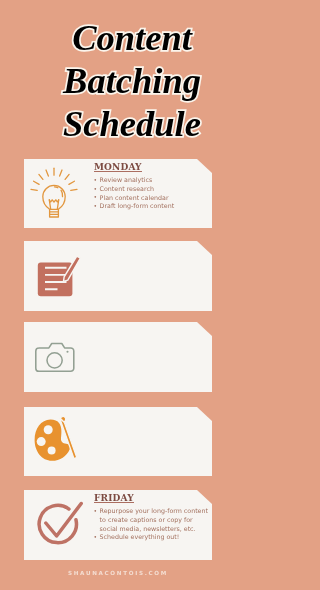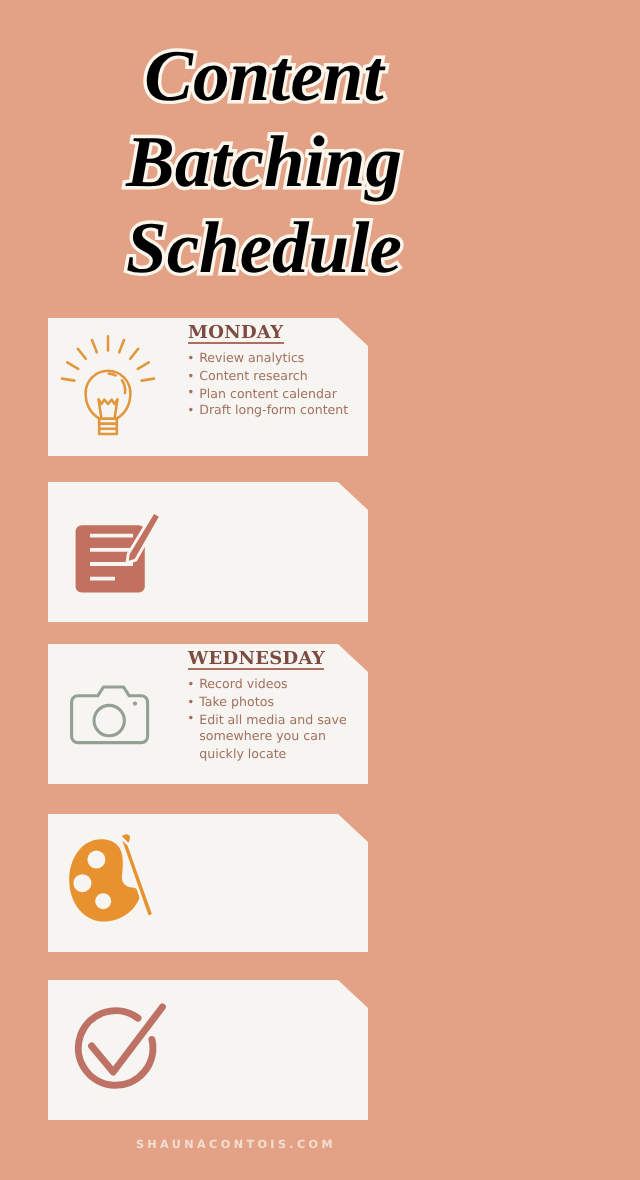--- a/index.html
+++ b/index.html
@@ -7,21 +7,21 @@
        font-family:"DejaVu Sans",sans-serif;}
   .page{position:relative;width:236px;height:590px;background:#e3a185;overflow:hidden;}
 
   
   .title{position:absolute;left:0;top:16px;width:236px;text-align:center;}
   .tline{font-family:Liberation Serif, serif;font-weight:bold;font-style:italic;
          color:#000000;line-height:43px;font-size:36.5px;
          -webkit-text-stroke:3.4px #fbf5ec;paint-order:stroke fill;padding-left:28px;}
 
   
-  .card{position:absolute;left:24px;width:160px;background:#f7f5f2;
+  .card{position:absolute;left:24px;width:188px;background:#f7f5f2;
         clip-path:polygon(0 0, calc(100% - 15px) 0, 100% 14px, 100% 100%, 0 100%);}
   .icon{position:absolute;}
   .icon svg{display:block;overflow:visible;}
   .body{position:absolute;left:69px;right:4px;top:0;bottom:0;}
   .day{font-family:"DejaVu Serif",serif;font-weight:bold;font-size:9.0px;
        line-height:7.2px;color:#7c4b42;letter-spacing:0.15px;display:inline-block;
        border-bottom:1.1px solid #ab6e61;padding-bottom:0px;
        position:absolute;left:1px;top:5.1px;white-space:nowrap;}
   ul{margin:0;padding:0;list-style:none;position:absolute;left:0;top:17.2px;right:0;}
   li{font-size:6.3px;line-height:8.7px;color:#a3715f;position:relative;padding-left:6.6px;}
@@ -98,28 +98,20 @@
   <div class="card" style="top:322px;height:70px">
     <div class="icon" style="left:6px;top:17px">
       <svg width="50" height="40" viewBox="0 0 50 40">
         <g fill="none" stroke="#93a093" stroke-width="1.55" stroke-linejoin="round">
           <path d="M8.8 8.9 h10.1 l2.8 -4.4 h10.1 l2.8 4.4 h6.1 a3.1 3.1 0 0 1 3.1 3.1 v17.2 a3.1 3.1 0 0 1 -3.1 3.1 h-31.8 a3.1 3.1 0 0 1 -3.1 -3.1 v-17.2 a3.1 3.1 0 0 1 3.1 -3.1 z"></path>
           <circle cx="24.6" cy="21.3" r="7.6"></circle>
           <circle cx="37.5" cy="12.8" r="1.05" fill="#93a093" stroke="none"></circle>
         </g>
       </svg>
     </div>
-    <div class="body">
-      <div class="day">WEDNESDAY</div>
-      <ul>
-          <li>Record videos</li>
-          <li>Take photos</li>
-          <li>Edit all media and save somewhere you can quickly locate</li>
-        </ul>
-    </div>
   </div>
 
   <div class="card" style="top:407px;height:69px">
     <div class="icon" style="left:6px;top:4px">
       <svg width="52" height="52" viewBox="0 0 52 52">
         <path fill="#e8922f" d="M20.5 8.6 C 11.0 8.6 4.6 18.0 4.6 29.0 C 4.6 40.4 11.8 49.8 22.0 49.8 C 30.0 49.8 36.8 45.0 39.6 38.4 C 40.8 35.6 39.2 33.0 36.2 32.8 C 32.6 32.5 30.6 30.2 31.0 27.0 C 31.8 20.0 31.6 15.6 29.4 12.4 C 27.5 9.8 24.3 8.6 20.5 8.6 z"></path>
         <g fill="#f7f5f2">
           <circle cx="18.2" cy="18.8" r="4.5"></circle>
           <circle cx="11.2" cy="30.6" r="4.5"></circle>
           <circle cx="21.6" cy="39.6" r="4.0"></circle>
@@ -134,16 +126,23 @@
 
   <div class="card" style="top:490px;height:70px">
     <div class="icon" style="left:10px;top:8px">
       <svg width="52" height="52" viewBox="0 0 52 52">
         <g fill="none" stroke="#be7265" stroke-width="3.5" stroke-linecap="round" stroke-linejoin="round">
           <path d="M34.98 11.07 A18.65 18.65 0 1 0 41.96 21.75"></path>
           <path d="M11.8 25.0 L22.6 38.0 L47.2 5.5"></path>
         </g>
       </svg>
     </div>
+    <div class="body">
+      <div class="day">FRIDAY</div>
+      <ul>
+          <li>Repurpose your long-form content to create captions or copy for social media, newsletters,  etc.</li>
+          <li>Schedule everything out!</li>
+        </ul>
+    </div>
   </div>
 
   <div class="footer">SHAUNACONTOIS.COM</div>
 </div>
 
 </body></html>

